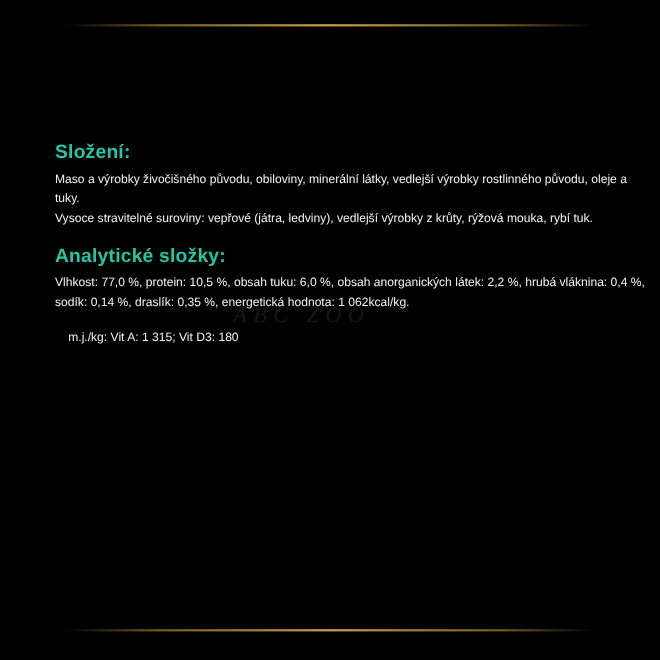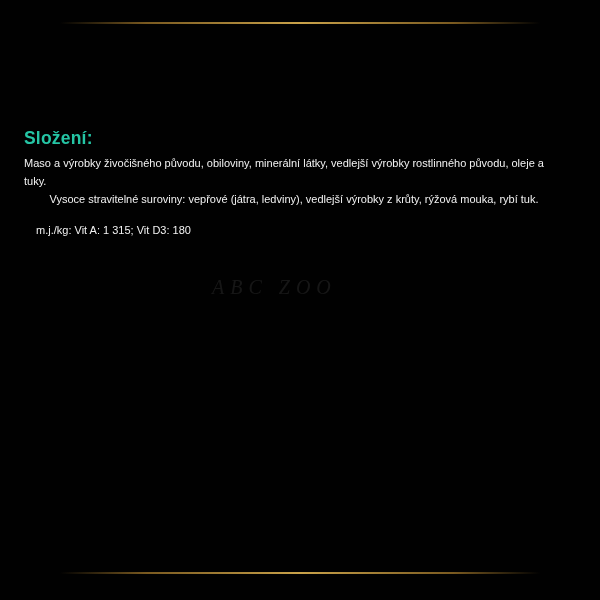--- a/index.html
+++ b/index.html
@@ -39,42 +39,42 @@
     text-align: center;
     color: #ffffff;
     font-size: 30px;
     font-weight: bold;
     letter-spacing: 0.5px;
   }
 
   .content {
     position: absolute;
     top: 128px;
-    left: 24px;
+    left: 50px;
     width: 540px;
   }
 
   .section {
     margin-bottom: 14px;
   }
   .section-heading {
     color: #25c5a5;
     font-size: 17.5px;
     font-weight: bold;
     margin: 0 0 6px 0;
     letter-spacing: 0.2px;
   }
   .body-text {
     color: #f2f2f2;
     font-size: 11px;
     line-height: 1.62;
     margin: 0;
     font-weight: normal;
   }
-  .body-text + .body-text { margin-top: 0; text-align: center; }
+  .body-text + .body-text { margin-top: 0; }
 
   .indent-1 { padding-left: 12px; }
 
   
   .watermark {
     position: absolute;
     top: 276px;
     left: 212px;
     color: rgba(255,255,255,0.085);
     font-size: 20px;
@@ -96,20 +96,24 @@
   <div class="watermark">ABC ZOO</div>
 
   <div class="content">
 
     <div class="section">
       <p class="section-heading">Složení:</p>
       <p class="body-text">Maso a výrobky živočišného původu, obiloviny, minerální látky, vedlejší výrobky rostlinného původu, oleje a tuky.</p>
       <p class="body-text">Vysoce stravitelné suroviny: vepřové (játra, ledviny), vedlejší výrobky z krůty, rýžová mouka, rybí tuk.</p>
     </div>
 
+    <div class="section">
+      <p class="section-heading">Analytické složky:</p>
+      <p class="body-text">Vlhkost: 77,0 %, protein: 10,5 %, obsah tuku: 6,0 %, obsah anorganických látek: 2,2 %, hrubá vláknina: 0,4 %, sodík: 0,14 %, draslík: 0,35 %, energetická hodnota: 1 062kcal/kg.</p>
+    </div>
 
     <div class="section">
       <p class="body-text indent-1">m.j./kg: Vit A: 1 315; Vit D3: 180</p>
     </div>
 
   </div>
 
   <div class="rule bottom"></div>
 
 </div>

